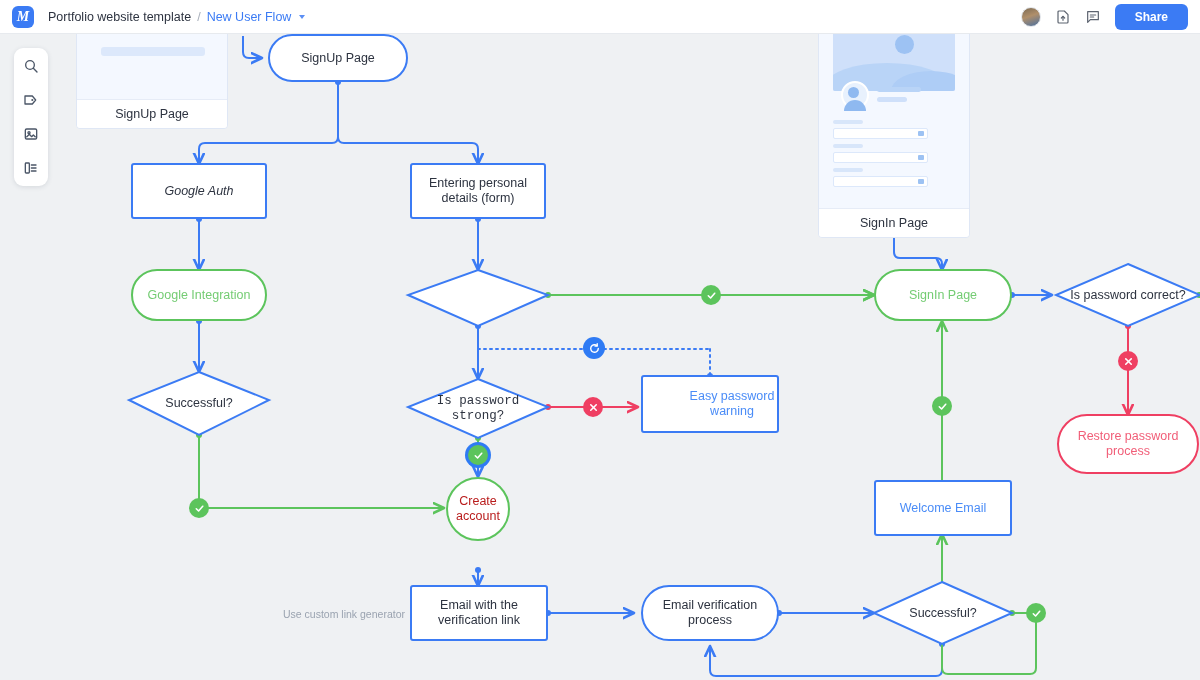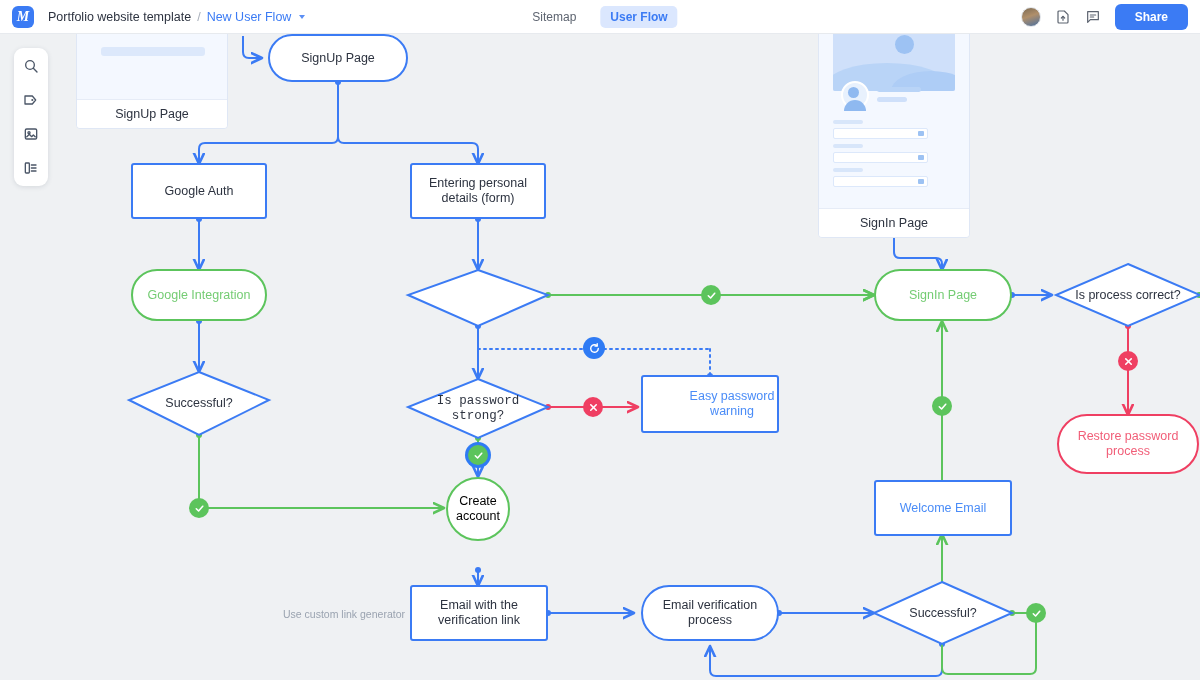--- a/index.html
+++ b/index.html
@@ -96,21 +96,21 @@
     text-align: center;
     font-size: 12.5px; line-height: 15px;
     color: #2d3340;
     z-index: 10;
     cursor: pointer;
   }
   .n-rect   { border: 2px solid #3b7bf4; border-radius: 3px; }
   .n-round  { border: 2px solid #3b7bf4; border-radius: 999px; }
   .n-round-g{ border: 2px solid #5cc45c; border-radius: 999px; color:#74cc73; }
   .n-round-r{ border: 2px solid #ef3f62; border-radius: 999px; color:#f15e78; }
-  .n-circ-g { border: 2px solid #5cc45c; border-radius: 50%; color:#000000; }
+  .n-circ-g { border: 2px solid #5cc45c; border-radius: 50%; color:#b91c1c; }
   .n-blue-txt { color: #4a8cf7; }
 
   
   .diamond { position: absolute; z-index: 10; cursor: pointer; }
   .diamond .lbl {
     position: absolute; inset: 0;
     display: flex; align-items: center; justify-content: center;
     font-size: 12.5px; line-height: 15px; color: #2d3340; text-align: center;
   }
 
@@ -158,24 +158,20 @@
 <div id="header">
   <div id="logo">M</div>
 
   <div id="breadcrumb">
     <span class="crumb-project">Portfolio website template</span>
     <span class="crumb-sep">/</span>
     <span class="crumb-current">New User Flow</span>
     <span class="crumb-caret"></span>
   </div>
 
-  <div id="center-tabs">
-    <div class="tab">Sitemap</div>
-    <div class="tab active">User Flow</div>
-  </div>
 
   <div id="header-right">
     <div id="avatar"></div>
     <span>
       <svg class="hdr-icon" viewBox="0 0 24 24" fill="none" stroke="currentColor" stroke-width="1.8" stroke-linecap="round" stroke-linejoin="round">
         <path d="M14 3H6a1.5 1.5 0 0 0-1.5 1.5v15A1.5 1.5 0 0 0 6 21h12a1.5 1.5 0 0 0 1.5-1.5V8.5z"></path>
         <path d="M12 17v-6"></path>
           <path d="M9.5 13.5 12 11l2.5 2.5"></path>
       </svg>
     </span>
@@ -345,21 +341,21 @@
       <div style="position:absolute;left:99px;top:126px;width:6px;height:5px;background:#9dc2f3;border-radius:1px;"></div>
       <div style="position:absolute;left:14px;top:139px;width:30px;height:4px;border-radius:2px;background:#d8e6fa;"></div>
       <div style="position:absolute;left:14px;top:147px;width:95px;height:11px;border:1px solid #dce8fb;border-radius:2px;background:#fff;"></div>
       <div style="position:absolute;left:99px;top:150px;width:6px;height:5px;background:#9dc2f3;border-radius:1px;"></div>
     </div>
     <div class="thumb-cap">SignIn Page</div>
   </div>
 
   <div class="node n-round" style="left:268px; top:0px; width:140px; height:48px;">SignUp Page</div>
 
-  <div class="node n-rect" style="left:131px; top:129px; width:136px; height:56px;">Google Auth</div>
+  <div class="node n-rect" style="left:131px; top:129px; width:136px; height:56px;font-style:italic;">Google Auth</div>
 
   <div class="node n-rect" style="left:410px; top:129px; width:136px; height:56px;">Entering personal details (form)</div>
 
   <div class="node n-round-g" style="left:131px; top:235px; width:136px; height:52px;">Google Integration</div>
 
   <div class="node n-round-g" style="left:874px; top:235px; width:138px; height:52px;">SignIn Page</div>
 
   <div class="node n-rect n-blue-txt" style="left:641px; top:341px; width:138px; height:58px;padding-left:44px;">Easy password warning</div>
 
   <div class="node n-round-r" style="left:1057px; top:380px; width:142px; height:60px;">Restore password process</div>
@@ -375,21 +371,21 @@
 
   <div class="diamond" style="left:408px; top:345px; width:140px; height:59px;font-family:Liberation Mono, monospace;">
     <div class="lbl">Is password strong?</div>
   </div>
 
   <div class="diamond" style="left:129px; top:338px; width:140px; height:63px;">
     <div class="lbl">Successful?</div>
   </div>
 
   <div class="diamond" style="left:1056px; top:230px; width:144px; height:62px;">
-    <div class="lbl">Is process correct?</div>
+    <div class="lbl">Is password correct?</div>
   </div>
 
   <div class="diamond" style="left:874px; top:548px; width:138px; height:62px;">
     <div class="lbl">Successful?</div>
   </div>
 
   <div class="badge badge-ok" style="left:701px; top:251px;">
     <svg viewBox="0 0 24 24" fill="none" stroke="#fff" stroke-width="3.4" stroke-linecap="round" stroke-linejoin="round">
         <path d="M5 12.5 10 17.5 19 7"></path>
       </svg>

